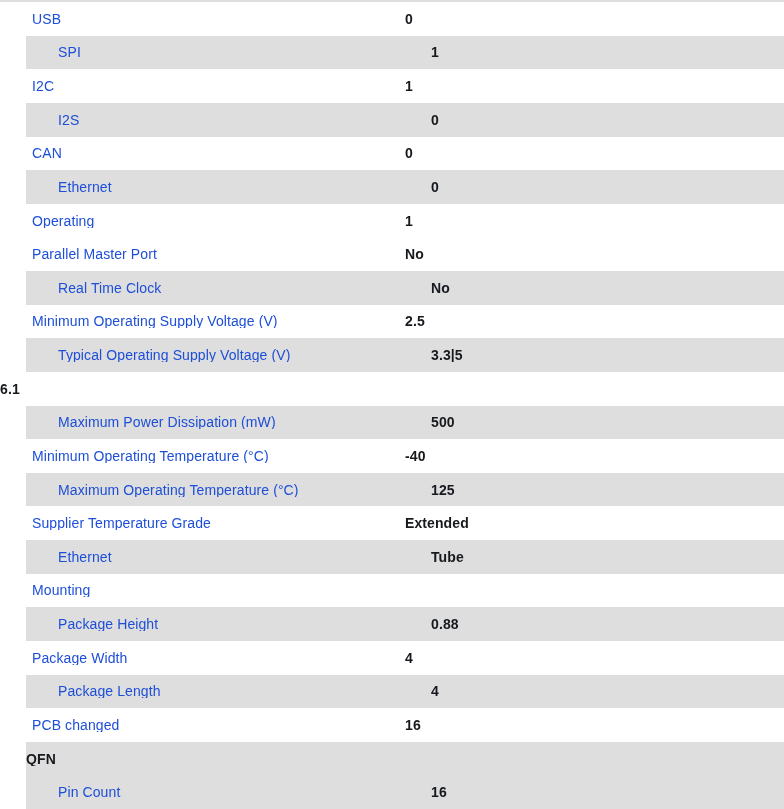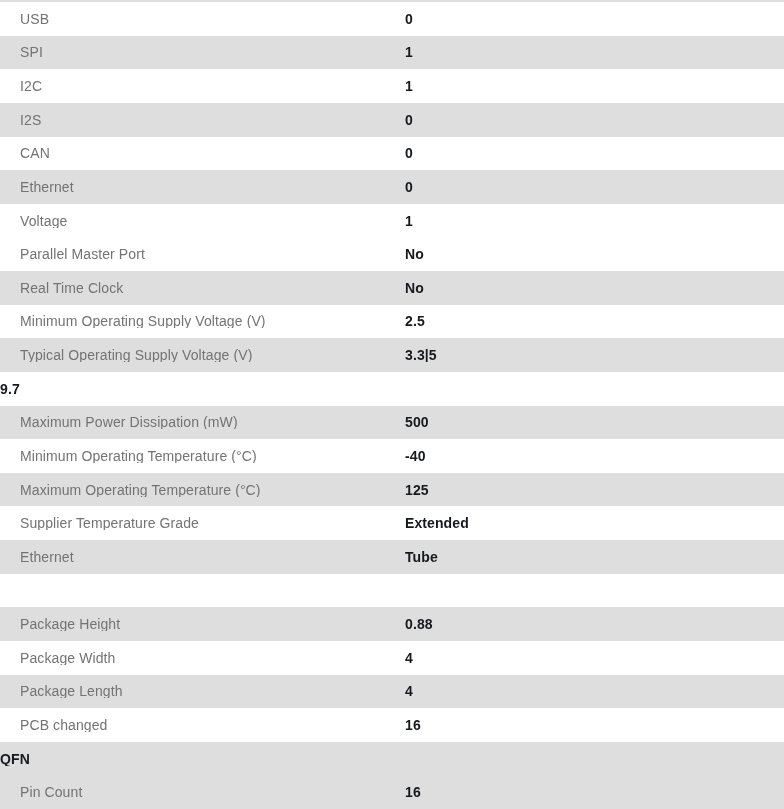--- a/index.html
+++ b/index.html
@@ -27,32 +27,33 @@
     flex-direction: column;
   }
   .row {
     flex: 1 1 0;
     display: flex;
     align-items: center;
     background: #ffffff;
   }
   .row.alt {
     background: #dedede;
+    margin-left: 26px;
   }
   .cell {
     font-size: 14px;
     line-height: 1;
     white-space: nowrap;
     overflow: hidden;
   }
   .cell.label {
     width: 405px;
     flex: 0 0 405px;
-    padding-left: 20px;
-    color: #737373;
+    padding-left: 32px;
+    color: #1d4ed8;
     font-weight: 400;
     letter-spacing: 0.1px;
   }
   .cell.value {
     flex: 1 1 auto;
     color: #16191d;
     font-weight: 700;
     letter-spacing: 0.1px;
   }
 </style>
@@ -86,21 +87,21 @@
     <div class="cell label">CAN</div>
     <div class="cell value">0</div>
   </div>
 
   <div class="row alt">
     <div class="cell label">Ethernet</div>
     <div class="cell value">0</div>
   </div>
 
   <div class="row">
-    <div class="cell label">Voltage</div>
+    <div class="cell label">Operating</div>
     <div class="cell value">1</div>
   </div>
 
 
   <div class="row">
     <div class="cell label">Parallel Master Port</div>
     <div class="cell value">No</div>
   </div>
 
   <div class="row alt">
@@ -112,21 +113,21 @@
     <div class="cell label">Minimum Operating Supply Voltage (V)</div>
     <div class="cell value">2.5</div>
   </div>
 
   <div class="row alt">
     <div class="cell label">Typical Operating Supply Voltage (V)</div>
     <div class="cell value">3.3|5</div>
   </div>
 
   <div class="row">
-    <div class="cell value">9.7</div>
+    <div class="cell value">6.1</div>
   </div>
 
   <div class="row alt">
     <div class="cell label">Maximum Power Dissipation (mW)</div>
     <div class="cell value">500</div>
   </div>
 
   <div class="row">
     <div class="cell label">Minimum Operating Temperature (°C)</div>
     <div class="cell value">-40</div>
@@ -141,20 +142,21 @@
     <div class="cell label">Supplier Temperature Grade</div>
     <div class="cell value">Extended</div>
   </div>
 
   <div class="row alt">
     <div class="cell label">Ethernet</div>
     <div class="cell value">Tube</div>
   </div>
 
   <div class="row">
+    <div class="cell label">Mounting</div>
   </div>
 
   <div class="row alt">
     <div class="cell label">Package Height</div>
     <div class="cell value">0.88</div>
   </div>
 
   <div class="row">
     <div class="cell label">Package Width</div>
     <div class="cell value">4</div>

